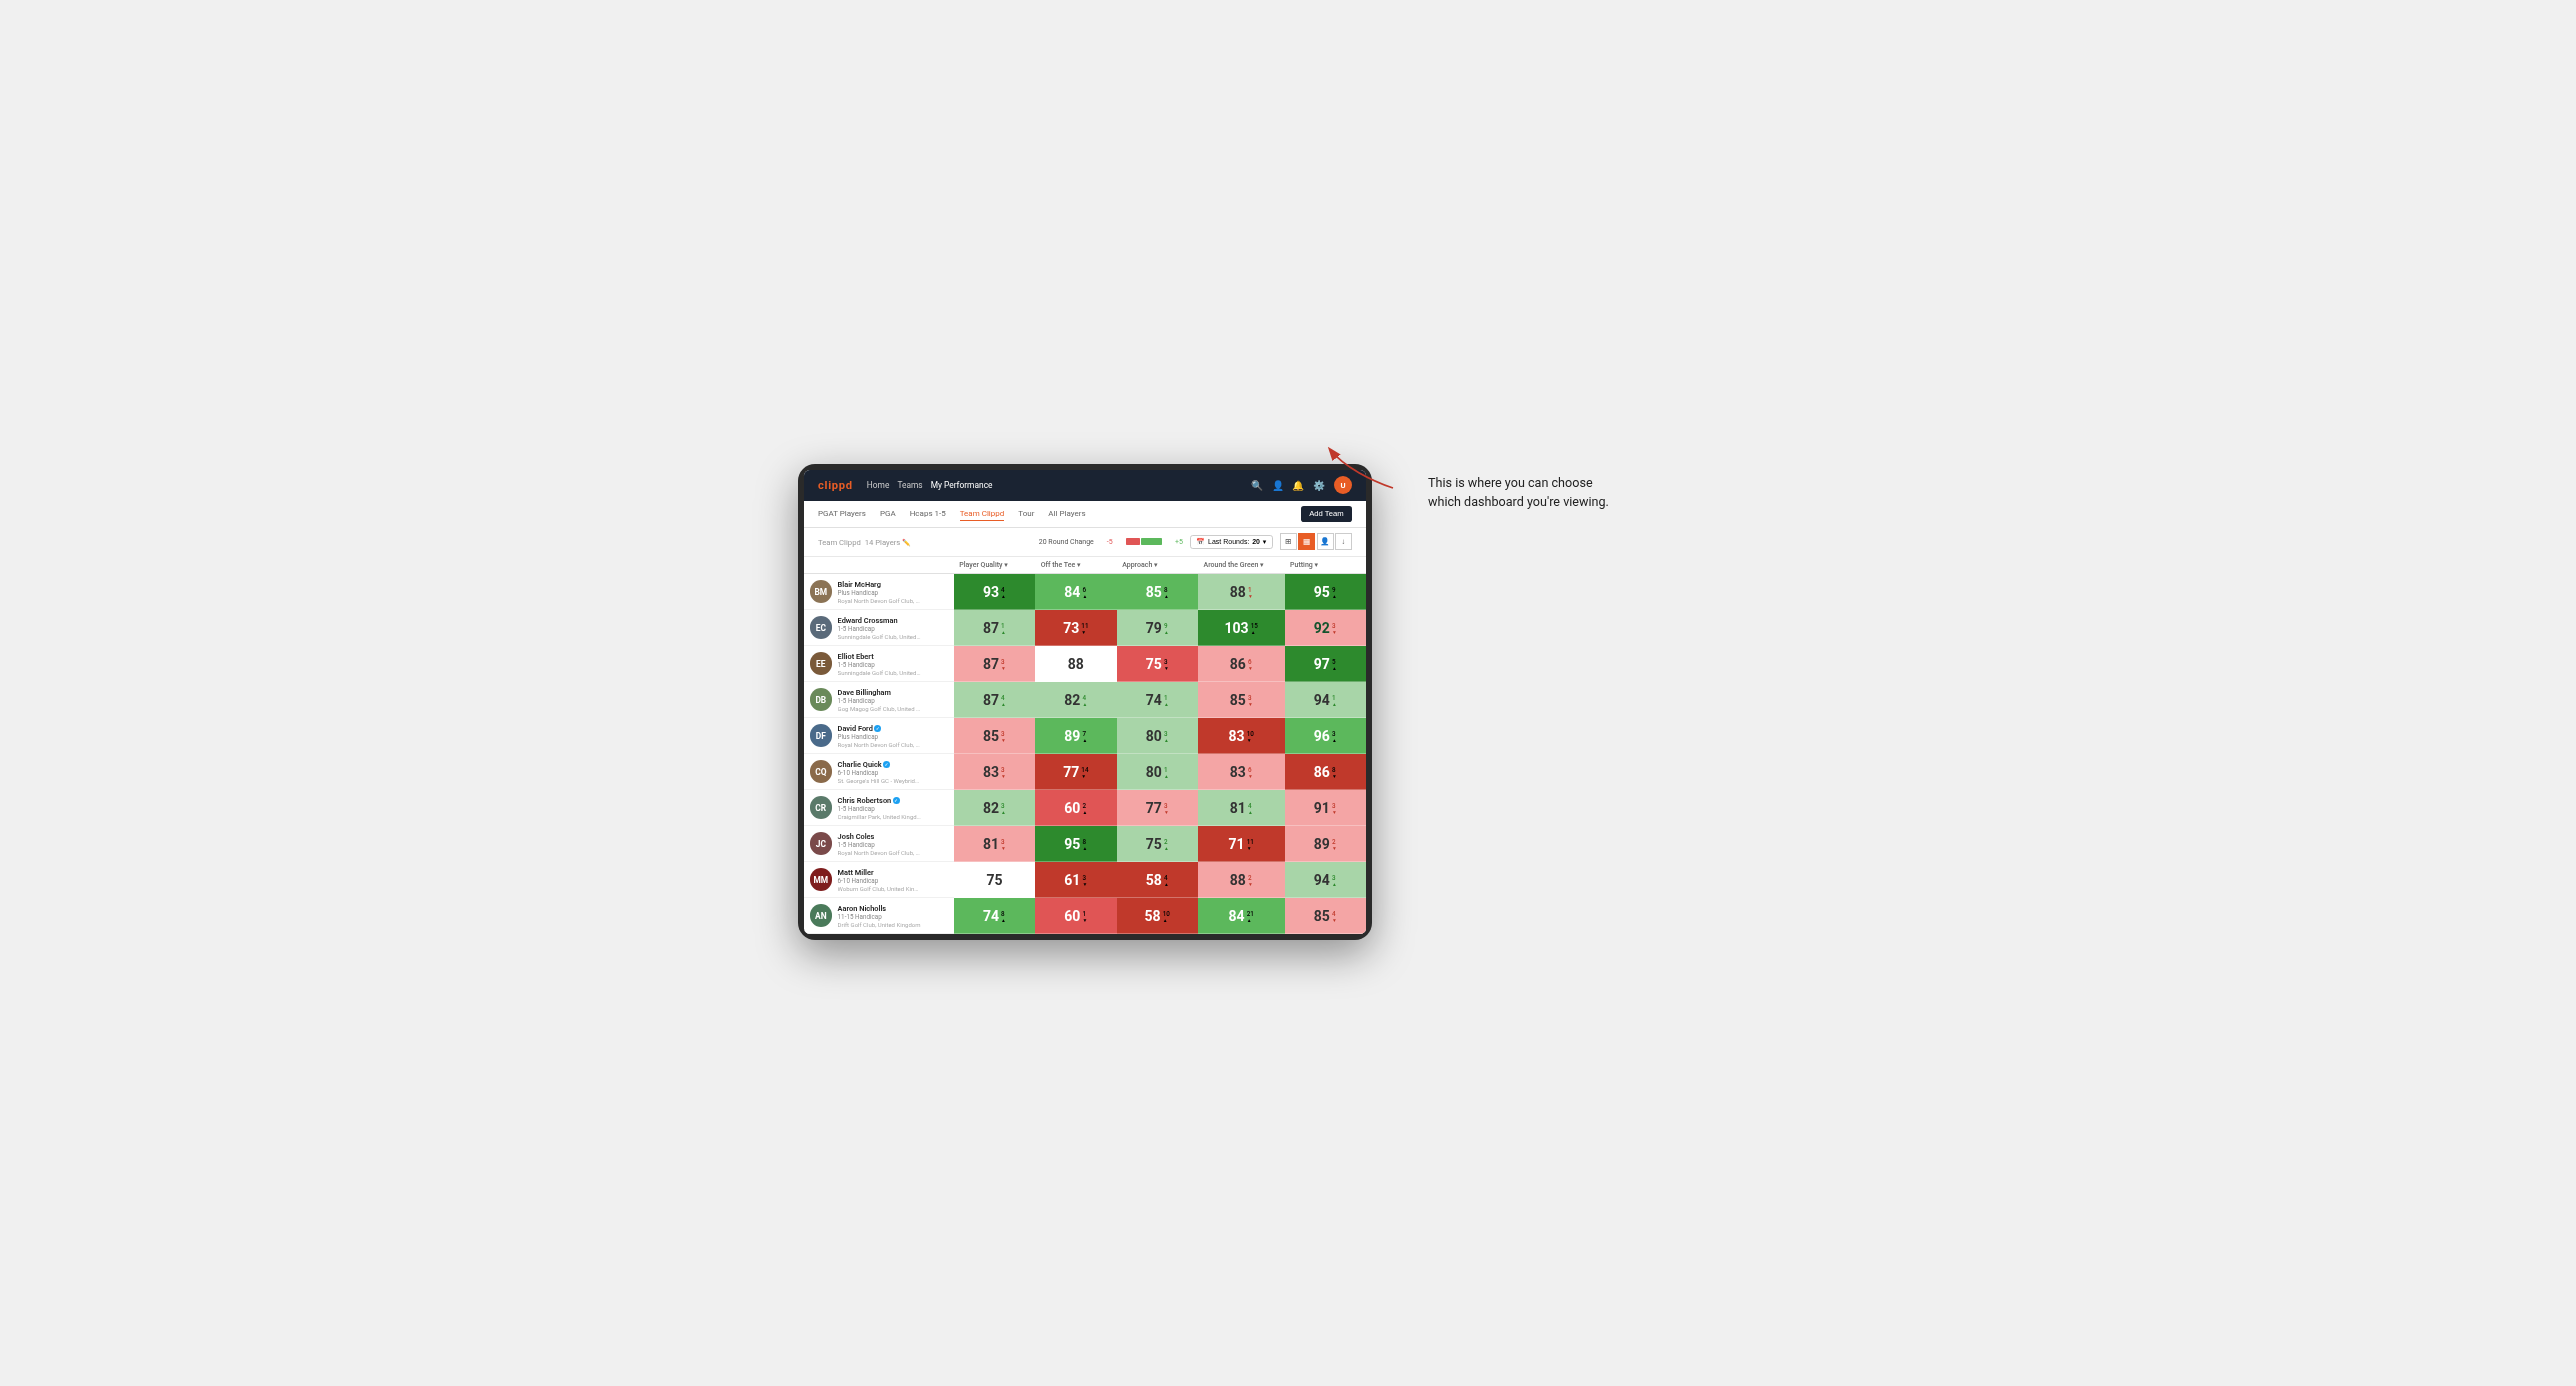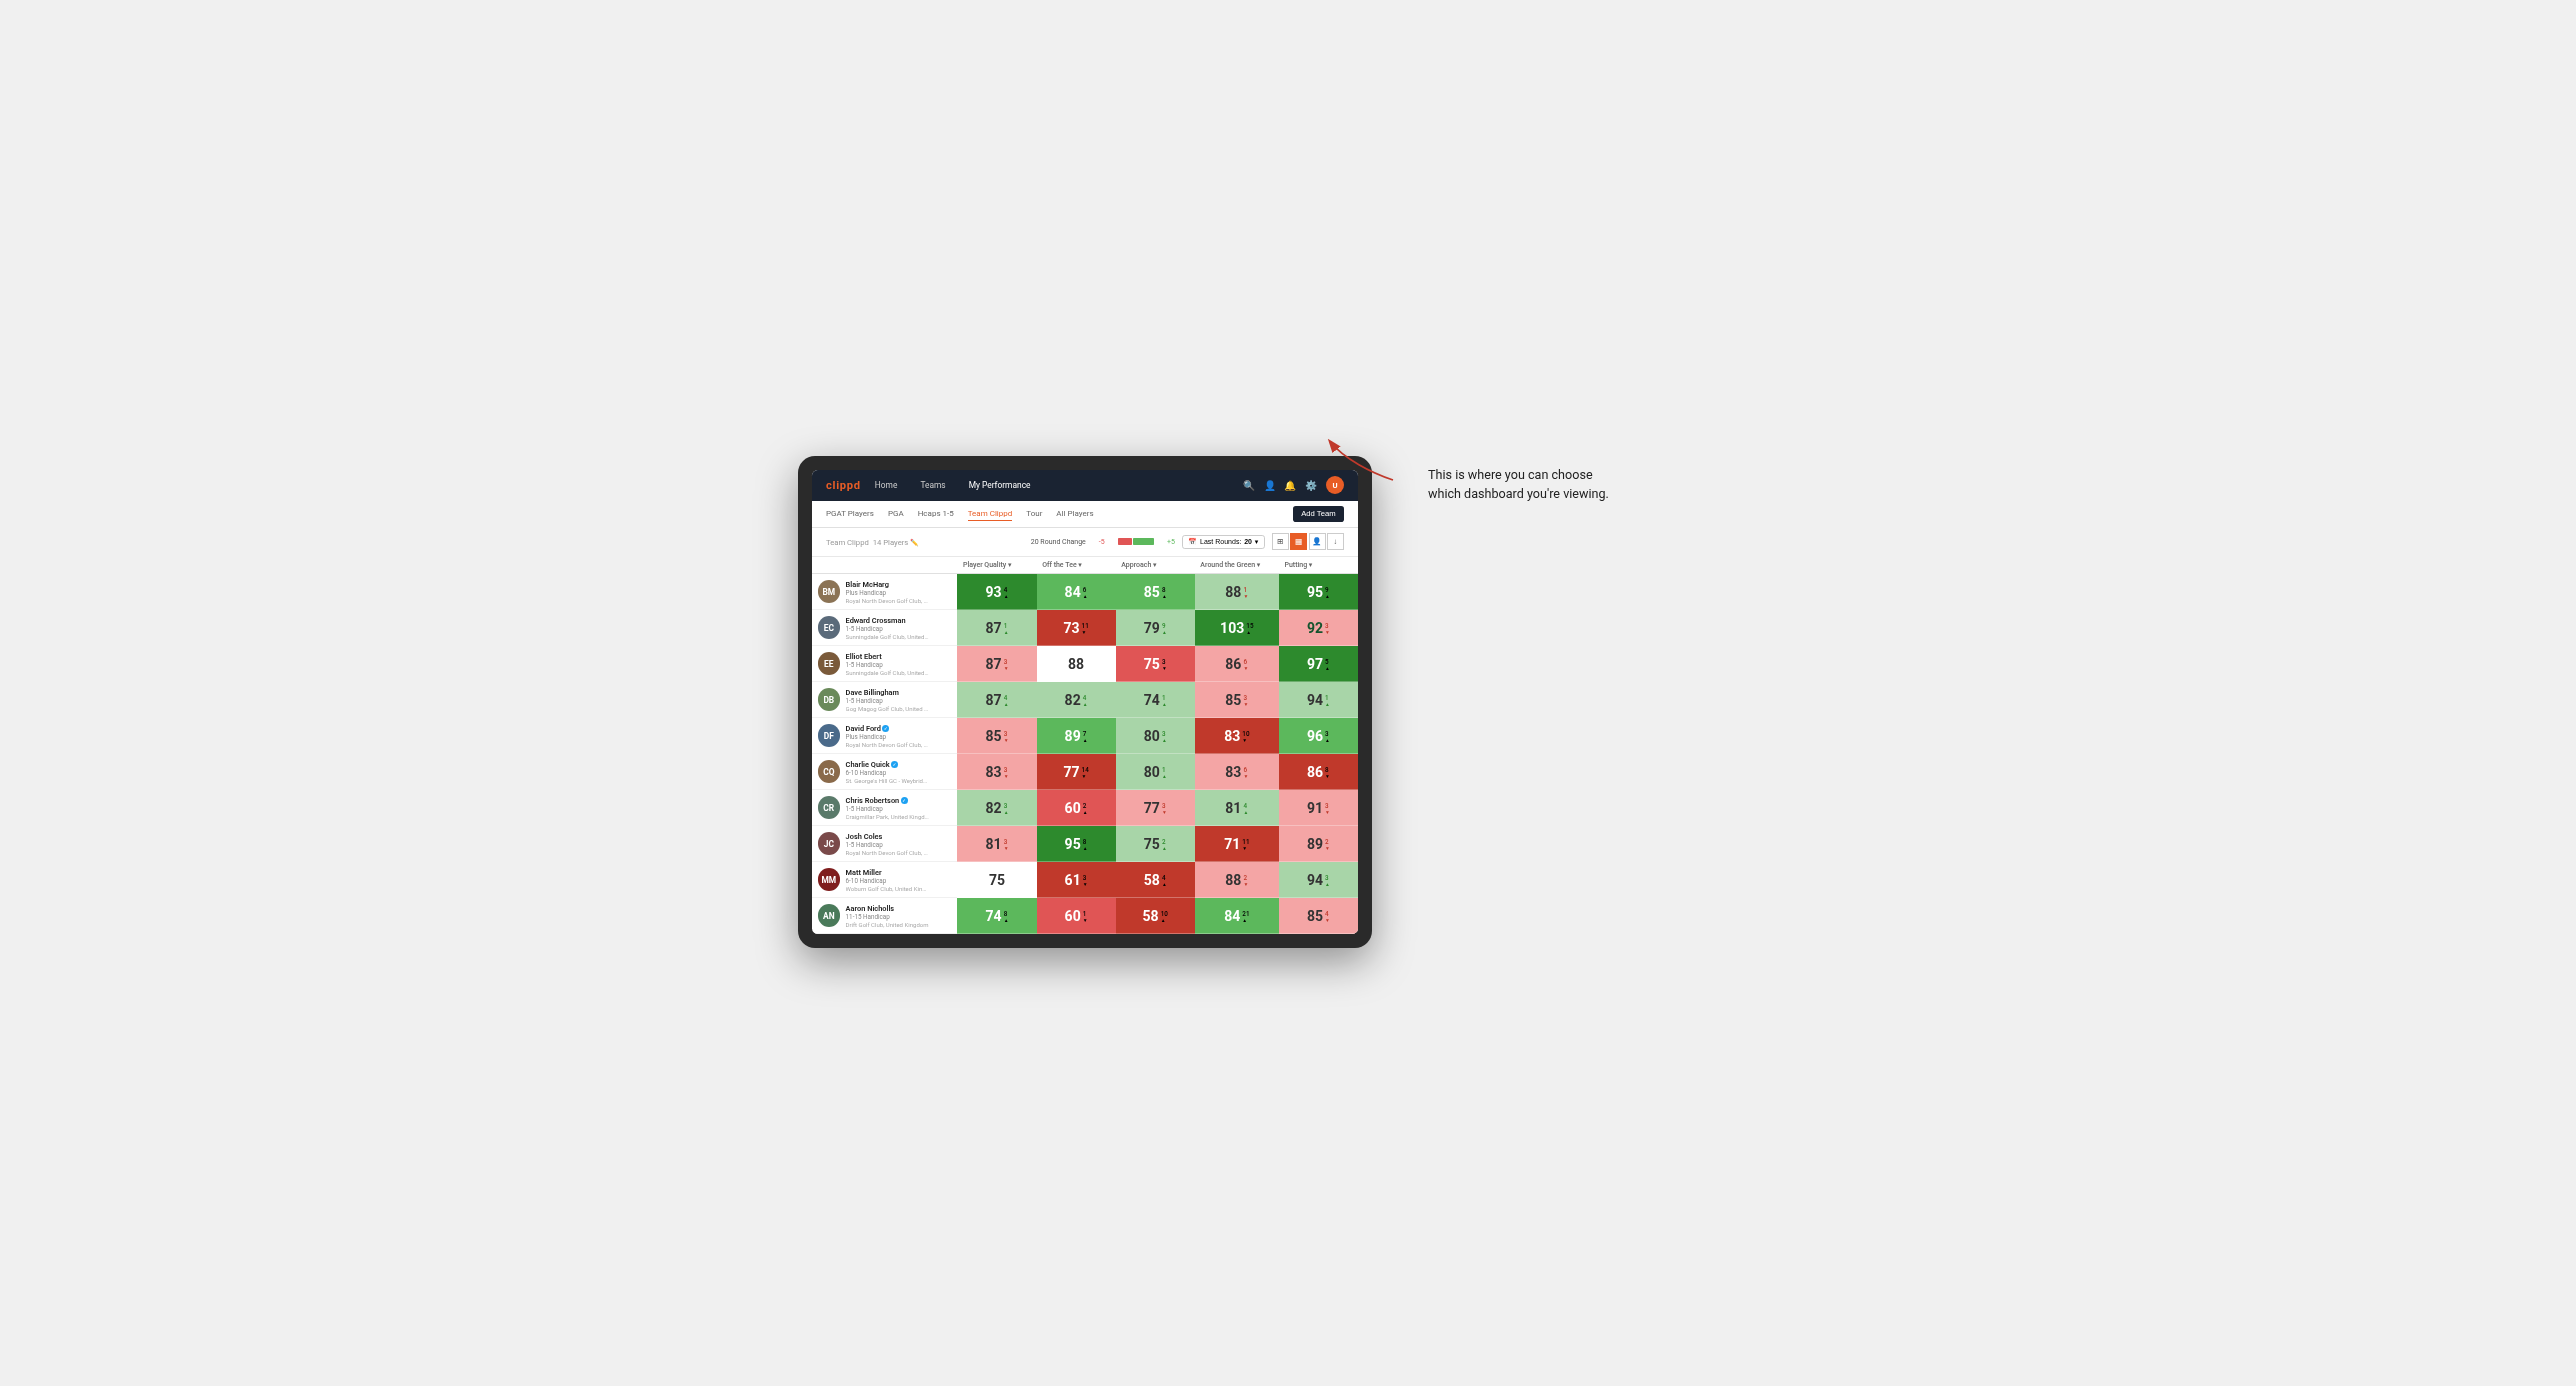--- a/index.html
+++ b/index.html
@@ -19,21 +19,21 @@
       gap: 42px;
       width: 100%;
       max-width: 980px;
     }
 
     
     .tablet-frame {
       flex: 0 0 auto;
       background: #2a2a2a;
       border-radius: 17px;
-      padding: 14px;
+      padding: 6px;
       box-shadow: 0 14px 42px rgba(0,0,0,0.4);
       width: 574px;
       margin-top: 18px;
     }
 
     .tablet-screen {
       background: #fff;
       border-radius: 5.6px;
       overflow: hidden;
     }
@@ -50,21 +50,21 @@
 
     .nav-logo {
       color: #e85d26;
       font-weight: 700;
       font-size: 11.2px;
       letter-spacing: 0.7px;
     }
 
     .nav-links {
       display: flex;
-      gap: 23px;
+      gap: 8px;
       flex: 1;
     }
 
     .nav-link {
       color: #ccc;
       font-size: 8.4px;
       cursor: pointer;
       padding: 2.8px 0;
       text-decoration: none;
     }

